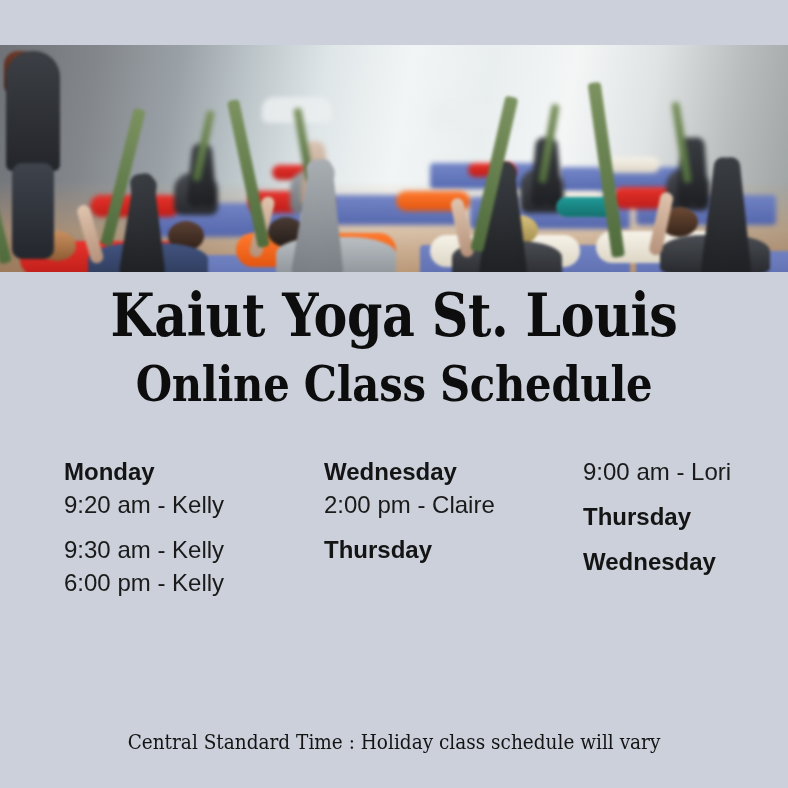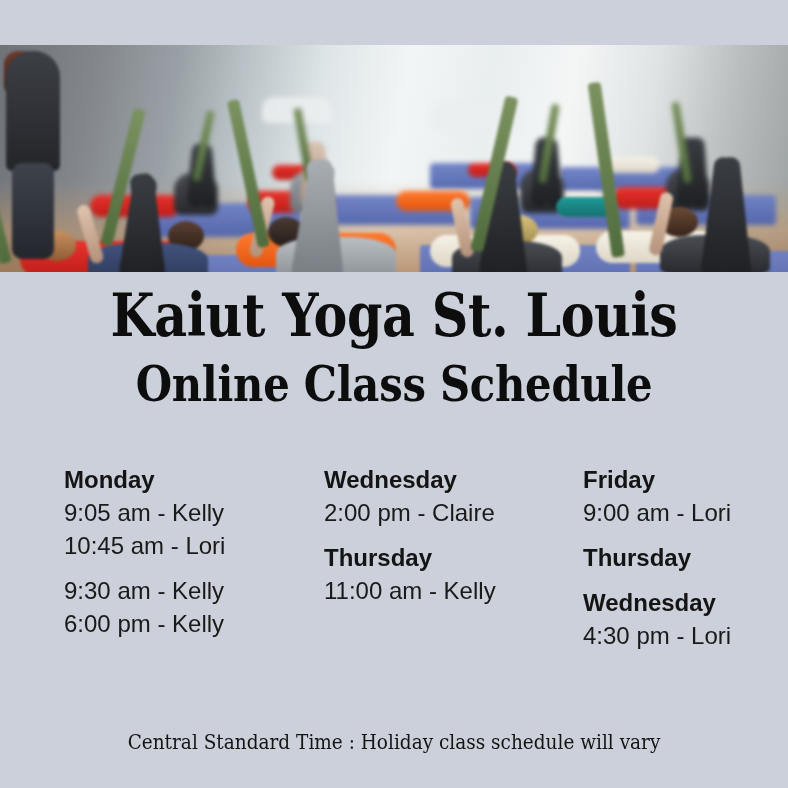--- a/index.html
+++ b/index.html
@@ -194,21 +194,21 @@
 
   .schedule {
     position: absolute;
     left: 0;
     top: 455px;
     width: 788px;
     height: 235px;
   }
   .col {
     position: absolute;
-    top: 8px;
+    top: 0;
   }
   .col-1 { left: 64px;  width: 250px; }
   .col-2 { left: 324px; width: 250px; }
   .col-3 { left: 583px; width: 205px; }
 
   .day-block { margin-bottom: 12px; }
   .day-name {
     font-family: "Liberation Sans", sans-serif;
     font-weight: 700;
     font-size: 24px;
@@ -348,51 +348,47 @@
   </div>
 
   <div class="title">Kaiut Yoga St. Louis</div>
   <div class="subtitle">Online Class Schedule</div>
 
   <div class="schedule">
 
     <div class="col col-1">
       <div class="day-block">
         <div class="day-name">Monday</div>
-        <div class="class-line">9:05 am - Kelly</div>
-        <div class="class-line">10:45 am - Lori</div>
+        <div class="class-line">9:20 am - Kelly</div>
       </div>
       <div class="day-block">
         <div class="class-line">9:30 am - Kelly</div>
         <div class="class-line">6:00 pm - Kelly</div>
       </div>
     </div>
 
     <div class="col col-2">
       <div class="day-block">
         <div class="day-name">Wednesday</div>
         <div class="class-line">2:00 pm - Claire</div>
       </div>
       <div class="day-block">
         <div class="day-name">Thursday</div>
-        <div class="class-line">11:00 am - Kelly</div>
       </div>
     </div>
 
     <div class="col col-3">
       <div class="day-block">
-        <div class="day-name">Friday</div>
         <div class="class-line">9:00 am - Lori</div>
       </div>
       <div class="day-block">
         <div class="day-name">Thursday</div>
       </div>
       <div class="day-block">
         <div class="day-name">Wednesday</div>
-        <div class="class-line">4:30 pm - Lori</div>
       </div>
     </div>
 
   </div>
 
   <div class="footer">Central Standard Time  :  Holiday class schedule will vary</div>
 
 </div>
 
 </body></html>

